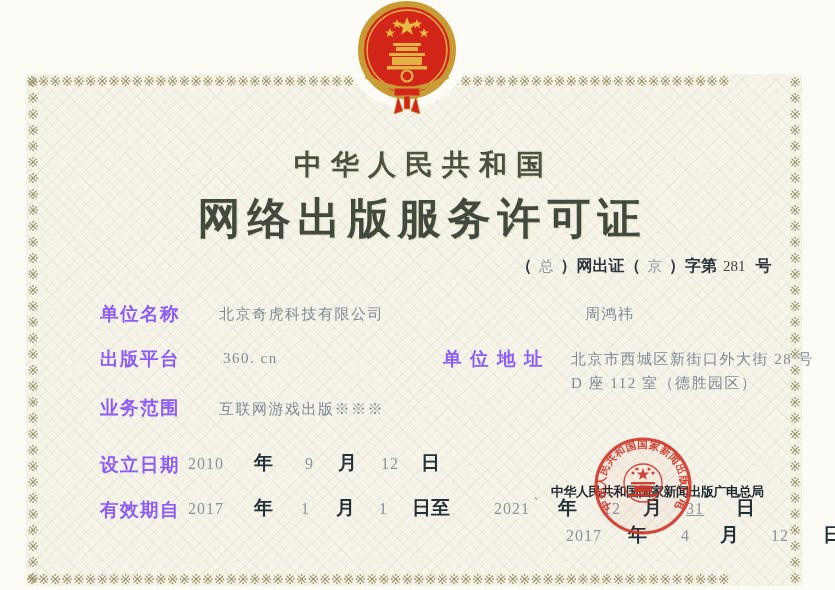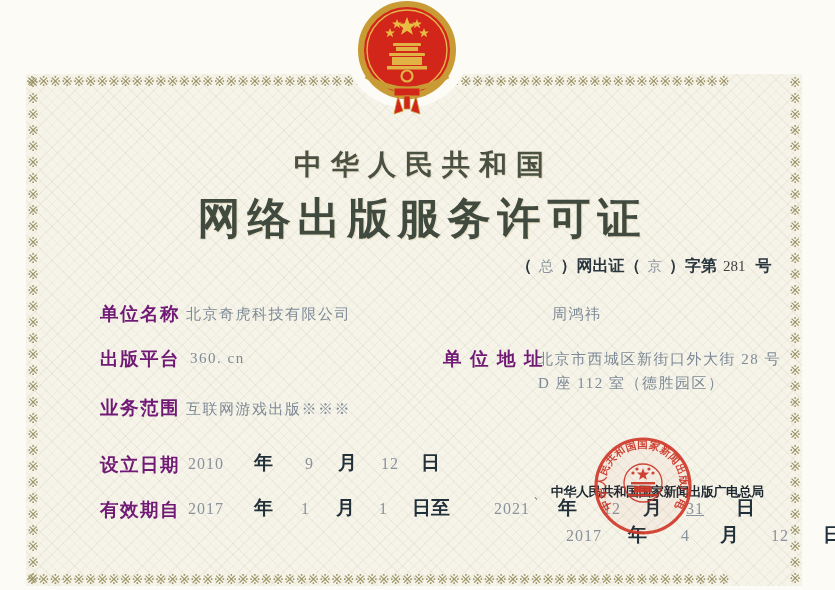--- a/index.html
+++ b/index.html
@@ -19,23 +19,23 @@
   .t1{position:absolute;top:146px;left:0;width:835px;text-align:center;text-indent:12px;
       font-size:28px;font-weight:600;letter-spacing:9px;color:#4a5142;z-index:2;
       text-shadow:1px 1px 1px rgba(150,120,40,.20);}
   .t2{position:absolute;top:184px;left:0;width:835px;text-align:center;text-indent:10px;
       font-size:43px;font-weight:700;letter-spacing:7px;color:#414a3e;z-index:2;
       text-shadow:1px 1px 1px rgba(150,120,40,.18);margin-top:6px;}
   .licrow{position:absolute;left:516px;top:256px;display:flex;align-items:baseline;
       font-size:16px;font-weight:700;color:#2a353d;z-index:2;}
   .licrow .gray{color:#8d959d;font-weight:400;font-size:14.5px;margin:0 7px;}
   .licrow .gnum{color:#404040;font-weight:400;font-size:15px;margin:0 10px 0 6px;}
-  .lbl{position:absolute;font-size:18.5px;font-weight:700;color:#701a75;letter-spacing:1.5px;z-index:2;}
+  .lbl{position:absolute;font-size:18.5px;font-weight:700;color:#8b5cf6;letter-spacing:1.5px;z-index:2;}
   .lblsp{letter-spacing:8.5px;}
-  .val{position:absolute;font-size:15px;color:#7e8a97;letter-spacing:1.5px;z-index:2;}
+  .val{position:absolute;font-size:15px;color:#7e8a97;letter-spacing:1.5px;z-index:2;margin-left:33px;}
   .drow{position:absolute;display:flex;align-items:baseline;z-index:2;gap:16px;}
   .n{font-size:16px;color:#8a929b;letter-spacing:1px;}
   .u{font-size:19px;font-weight:700;color:#22303a;}
   .issuer-name{position:absolute;left:551px;top:483px;font-size:13px;font-weight:700;
       color:#1c2730;letter-spacing:-0.5px;z-index:2;}
   .stray{position:absolute;left:533px;top:485px;font-size:13px;color:#4a4a4a;z-index:2;}
   .seal{position:absolute;left:583px;top:426px;z-index:4;opacity:.92;}
   .issue-date{left:566px;top:522px;z-index:2;}
 </style>
 </head>

